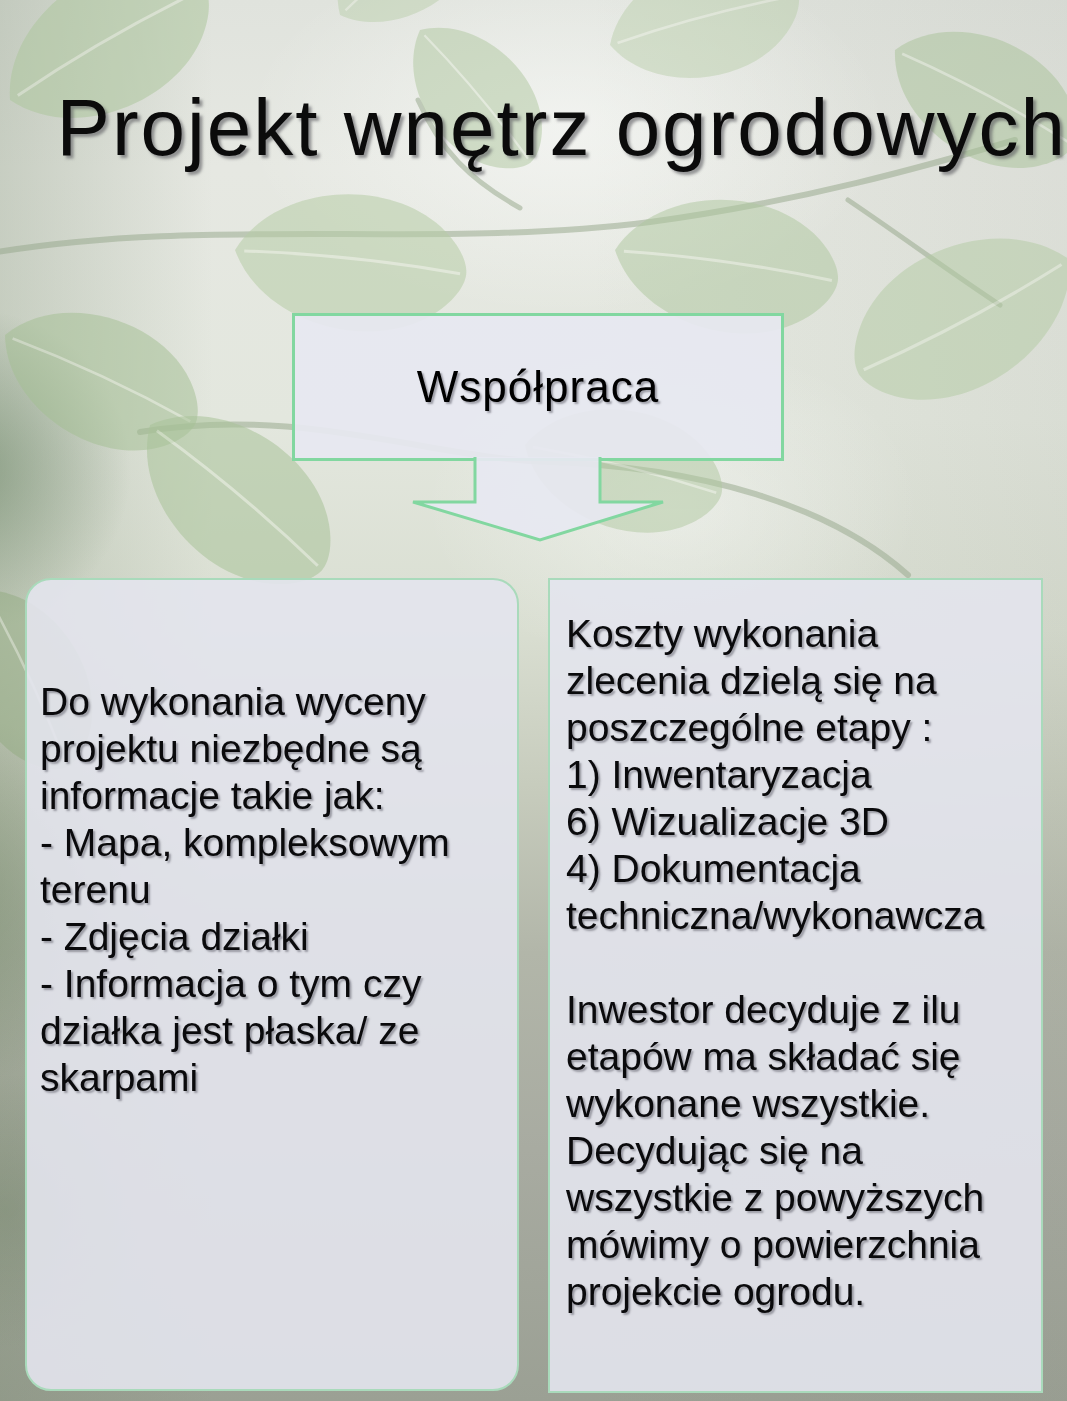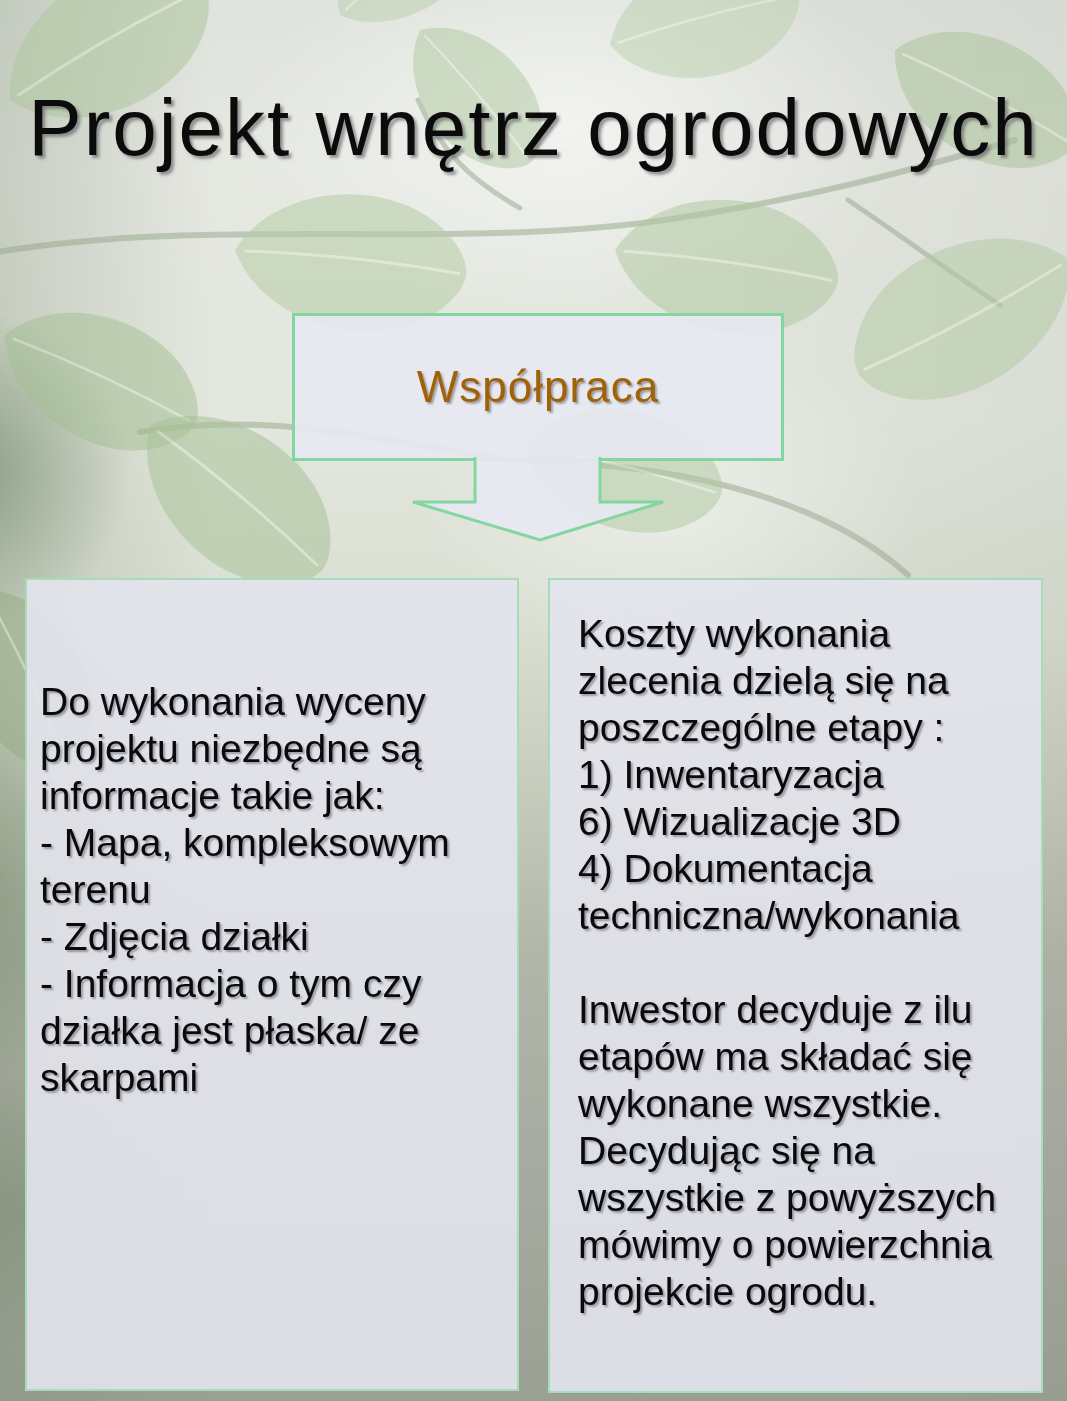--- a/index.html
+++ b/index.html
@@ -24,34 +24,34 @@
     position:absolute;left:0;right:0;top:88px;
     text-align:center;font-size:80px;line-height:1;letter-spacing:2px;
     color:#0b0b0b;white-space:nowrap;
     text-shadow:3px 3px 3px rgba(90,90,95,0.60);
   }
   .coop-box{
     position:absolute;left:292px;top:313px;width:492px;height:148px;
     box-sizing:border-box;border:3px solid #82d7a0;
     background:rgba(231,232,241,0.92);
     display:flex;align-items:center;justify-content:center;
-    font-size:44px;letter-spacing:1px;color:#a16207;
+    font-size:44px;letter-spacing:1px;color:#000000;
     text-shadow:2px 2px 2px rgba(95,95,105,0.55);
   }
   .arrow-svg{position:absolute;left:0;top:0;width:1067px;height:1401px;pointer-events:none;}
   .panel{
     position:absolute;box-sizing:border-box;
     border:2px solid #a9dabb;background:rgba(227,228,237,0.90);
     font-size:39px;line-height:47px;color:#0a0a0c;
     text-shadow:2px 2px 2px rgba(95,95,105,0.55);
     overflow:hidden;
   }
   .panel .line{min-height:47px;white-space:nowrap;}
-  .panel-left{left:25px;top:578px;width:494px;height:813px;padding:98px 4px 12px 13px;}
-  .panel-right{left:548px;top:578px;width:495px;height:815px;padding:30px 4px 0 28px;}
+  .panel-left{left:25px;top:578px;width:494px;height:813px;padding:98px 4px 12px 13px;border-radius:26px;}
+  .panel-right{left:548px;top:578px;width:495px;height:815px;padding:30px 4px 0 16px;}
 </style>
 </head>
 <body>
 
 <div class="slide">
 
   <svg class="bg-svg" viewBox="0 0 1067 1401" xmlns="http://www.w3.org/2000/svg" aria-hidden="true">
     <defs>
       <g id="leaf">
         <path d="M0,0 C22,-46 96,-58 134,-26 C148,-14 150,-4 150,0 C150,4 148,14 134,26 C96,58 22,46 0,0 Z"></path>
@@ -75,21 +75,21 @@
       <use href="#leaf" transform="translate(610,45) rotate(-15) scale(1.3)" fill="#b7cda7" opacity="0.45"></use>
       <use href="#leaf" transform="translate(615,250) rotate(8) scale(1.5)" fill="#aec79e" opacity="0.50"></use>
       <use href="#leaf" transform="translate(895,50) rotate(28) scale(1.35)" fill="#a9c399" opacity="0.50"></use>
       <use href="#leaf" transform="translate(1070,260) rotate(152) scale(1.6)" fill="#b3cba3" opacity="0.50"></use>
       <use href="#leaf" transform="translate(150,425) rotate(40) scale(1.5)" fill="#a9c399" opacity="0.55"></use>
       <use href="#leaf" transform="translate(525,445) rotate(14) scale(1.35)" fill="#b0c8a0" opacity="0.50"></use>
       <use href="#leaf" transform="translate(-15,590) rotate(65) scale(1.3)" fill="#93ac82" opacity="0.50"></use>
     </g>
   </svg>
 
-  <h1 class="title" style="margin:0;font-weight:normal;">Projekt wnętrz ogrodowych</h1>
+  <h1 class="title" style="margin:0;font-weight:normal;text-align:right;">Projekt wnętrz ogrodowych</h1>
 
   <div class="coop-box">
     <span>Współpraca</span>
   </div>
 
   <svg class="arrow-svg" viewBox="0 0 1067 1401" xmlns="http://www.w3.org/2000/svg" aria-hidden="true">
     <path d="M475,457 L475,502 L413,502 L540,540 L663,502 L600,502 L600,457" fill="rgba(231,232,241,0.92)" stroke="#82d7a0" stroke-width="3" stroke-linejoin="miter"></path>
   </svg>
 
   <div class="panel panel-left">
@@ -105,21 +105,21 @@
       <div class="line"></div>
     </div>
 
   <div class="panel panel-right">
       <div class="line">Koszty wykonania</div>
       <div class="line">zlecenia dzielą się na</div>
       <div class="line">poszczególne etapy :</div>
       <div class="line">1) Inwentaryzacja</div>
       <div class="line">6) Wizualizacje 3D</div>
       <div class="line">4) Dokumentacja</div>
-      <div class="line">techniczna/wykonania</div>
+      <div class="line">techniczna/wykonawcza</div>
       <div class="line"></div>
       <div class="line">Inwestor decyduje z ilu</div>
       <div class="line">etapów ma składać się</div>
       <div class="line">wykonane wszystkie.</div>
       <div class="line">Decydując się na</div>
       <div class="line">wszystkie z powyższych</div>
       <div class="line">mówimy o powierzchnia</div>
       <div class="line">projekcie ogrodu.</div>
     </div>
 

